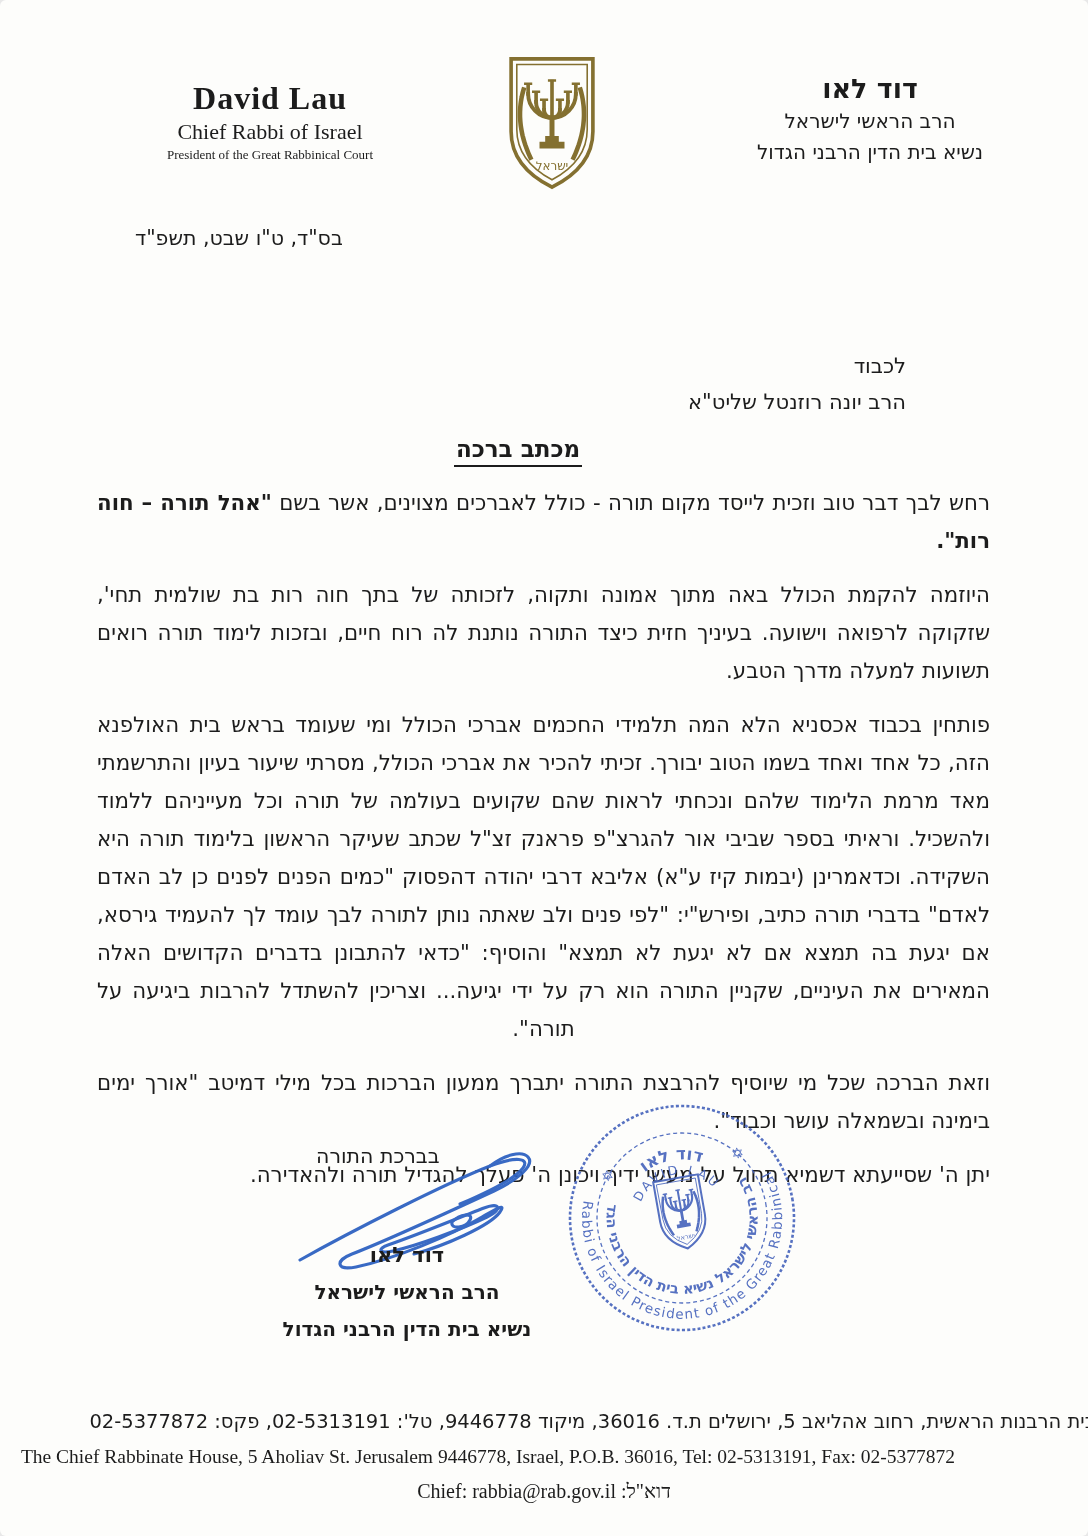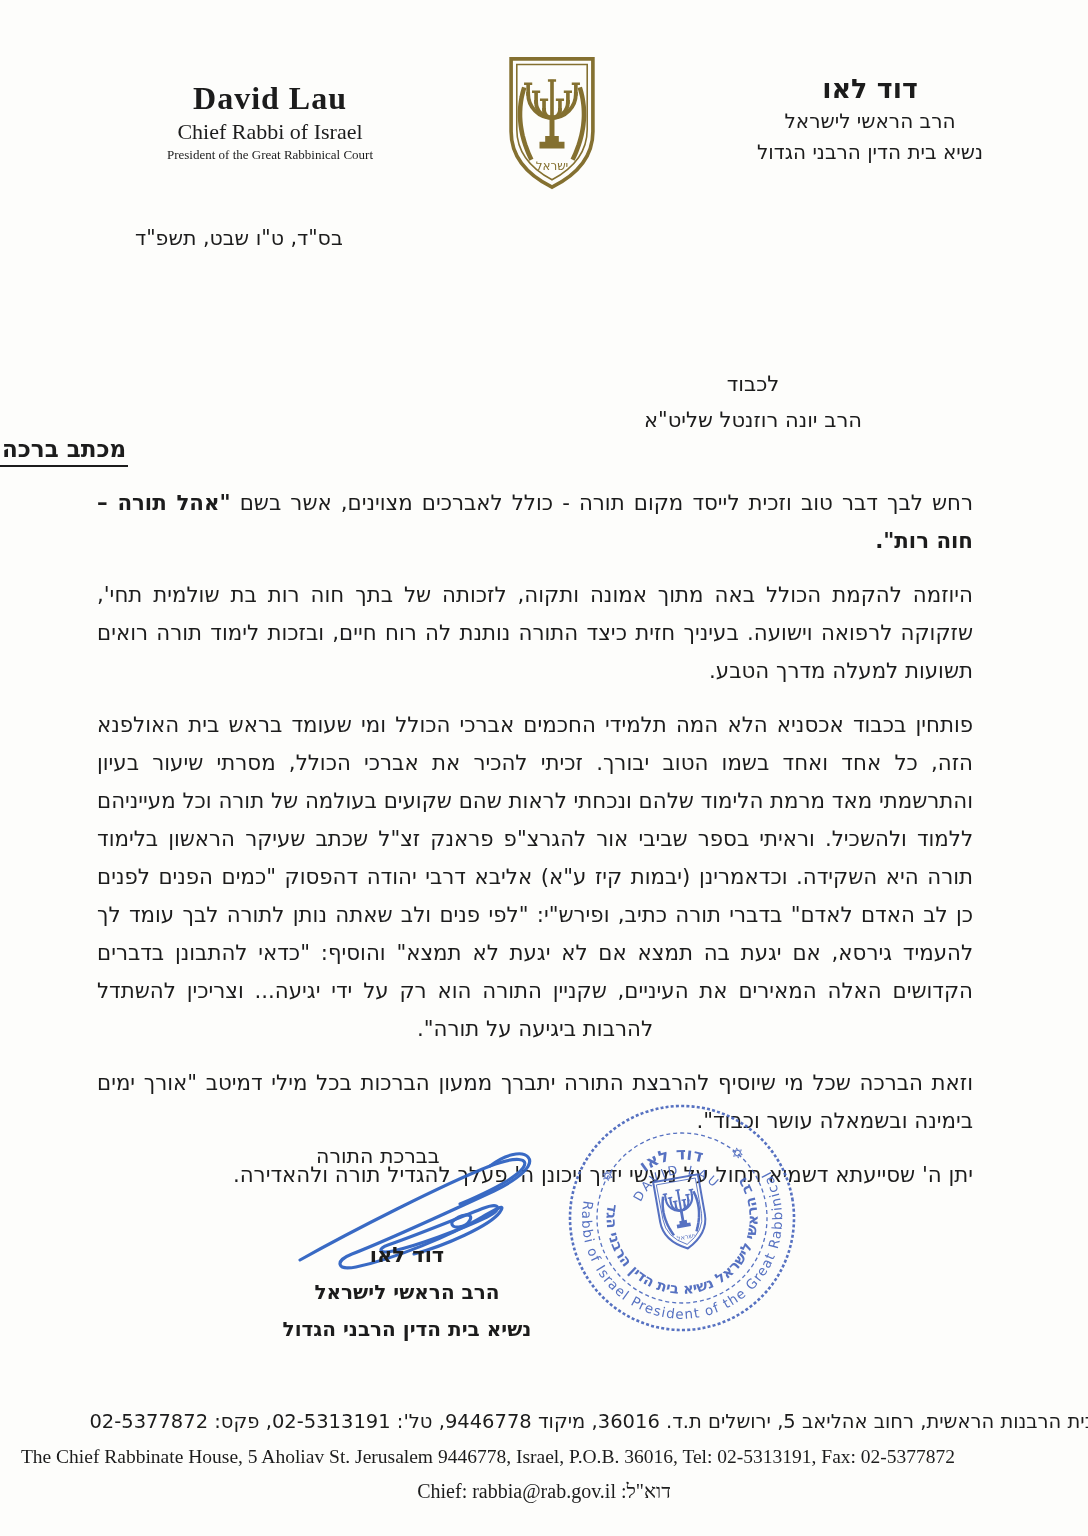--- a/index.html
+++ b/index.html
@@ -4,52 +4,53 @@
 <style>
   html,body{margin:0;padding:0;background:#e8e8e8;}
   .page{
     position:relative;
     width:1088px;height:1536px;
     margin:0 auto;
     background:#fdfdfb;
     color:#1c1c1c;
     font-family:"DejaVu Serif","DejaVu Sans",serif;
     overflow:hidden;
+    border-radius:6px;
   }
   .abs{position:absolute;}
   
   .hdr-left{left:105px;top:80px;width:330px;text-align:center;font-family:"Liberation Serif","DejaVu Serif",serif;}
   .hdr-left .name{font-size:32px;font-weight:bold;letter-spacing:1px;line-height:1.15;}
   .hdr-left .t1{font-size:22px;line-height:1.35;}
   .hdr-left .t2{font-size:13px;line-height:1.35;}
   .hdr-emblem{left:493px;top:52px;width:118px;height:142px;color:#847030;}
   .hdr-right{left:735px;top:72px;width:270px;text-align:center;direction:rtl;font-family:"DejaVu Sans",sans-serif;}
   .hdr-right .name{font-size:27px;font-weight:bold;line-height:1.25;}
   .hdr-right .t1,.hdr-right .t2{font-size:20px;line-height:1.55;}
   
   .meta{left:135px;top:222px;width:280px;direction:rtl;text-align:left;font-size:20.5px;line-height:33px;font-family:"DejaVu Sans",sans-serif;}
   
-  .recipient{left:600px;top:366px;width:306px;direction:rtl;text-align:center;font-size:21px;line-height:36px;font-family:"DejaVu Sans",sans-serif;}
+  .recipient{left:600px;top:348px;width:306px;direction:rtl;text-align:right;font-size:21px;line-height:36px;font-family:"DejaVu Sans",sans-serif;}
   .recipient .bold{font-weight:normal;}
   
-  .title-wrap{left:0;top:436px;width:1036px;}
+  .title-wrap{left:0;top:436px;width:1036px;text-align:center;}
   .title-wrap span{
     display:inline-block;direction:rtl;
     font-size:23px;font-weight:bold;
     border-bottom:2.5px solid #1c1c1c;padding:0 2px 3px 2px;
     font-family:"DejaVu Sans",sans-serif;
   }
   
   .body-text{
     left:97px;top:484px;width:893px;
     direction:rtl;text-align:justify;
     font-size:21.3px;line-height:38px;
     font-family:"DejaVu Sans",sans-serif;
   }
-  .body-text p{margin:0 17px 16px 0;}
+  .body-text p{margin:0 0 16px 0;}
   .body-text p.center-last{text-align:justify;text-align-last:center;}
   .body-text p.gap-lg{margin-top:14px;}
   .body-text .bold{font-weight:bold;}
   
   .valediction{left:316px;top:1144px;font-size:20.5px;direction:rtl;font-family:"DejaVu Sans",sans-serif;z-index:3;}
   .signature{left:292px;top:1146px;width:282px;height:138px;z-index:2;}
   .signer{left:262px;top:1236px;width:290px;text-align:center;direction:rtl;font-weight:bold;font-family:"DejaVu Sans",sans-serif;z-index:3;}
   .signer .n{font-size:21px;line-height:38px;}
   .signer .t{font-size:20px;line-height:37px;}
   

